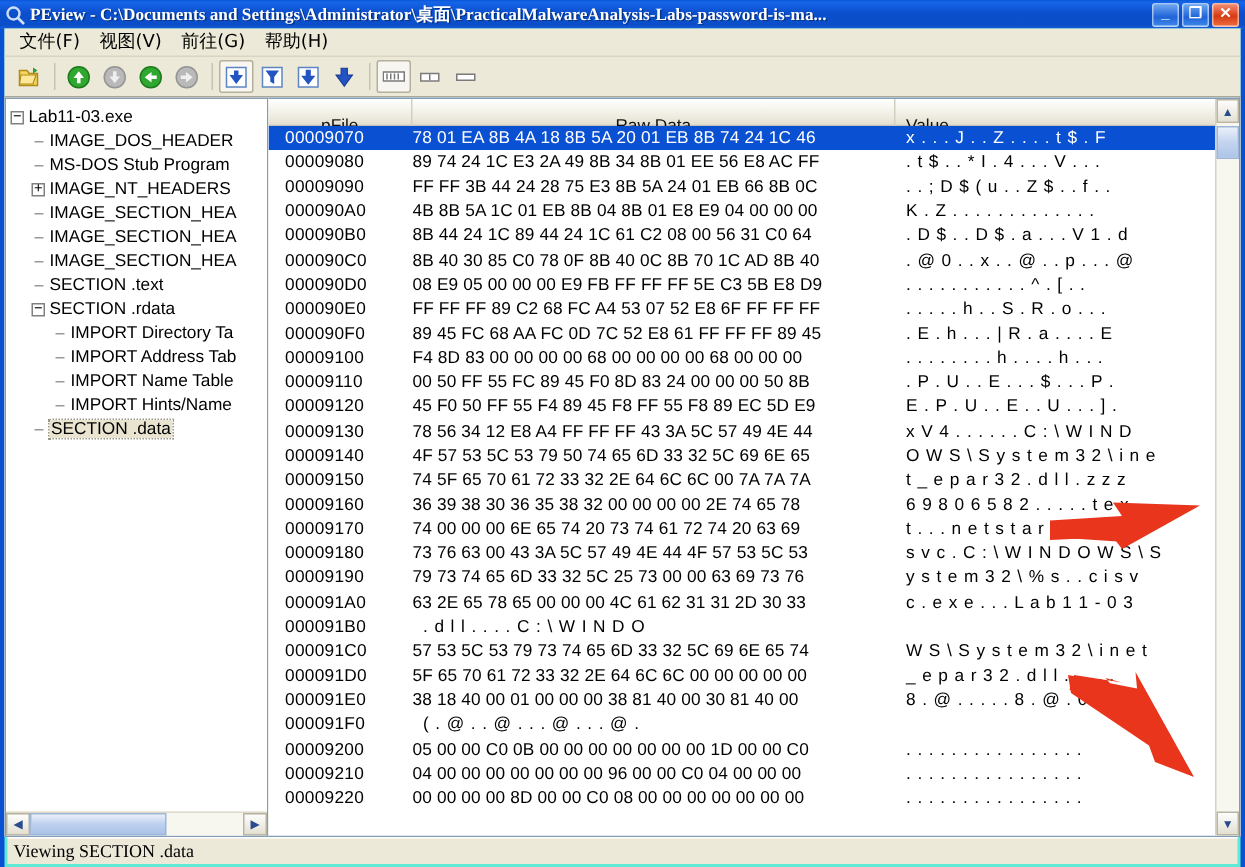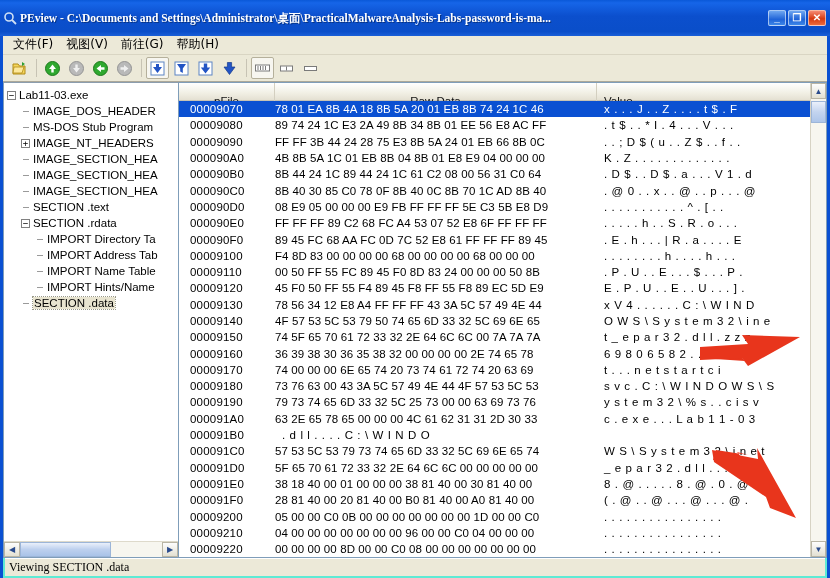--- a/index.html
+++ b/index.html
@@ -13,21 +13,21 @@
   #app {
     position: relative;
     width: 830px; height: 578px;
     background: #0a50d2;
     display: flex;
     flex-direction: column;
   }
 
   
   .titlebar {
-    height: 36px;
+    height: 19px;
     background: linear-gradient(180deg,#0a58d8 0%,#1665e8 8%,#0b4fcd 45%,#0a4ec9 88%,#1a5fd8 100%);
     display: flex; align-items: center;
     padding: 0 2px 0 3px;
     flex: 0 0 auto;
   }
   .title-ico {
     width: 14px; height: 14px;
     flex: 0 0 auto;
     margin-right: 3px;
     position: relative;
@@ -588,21 +588,20 @@
               <span class="c-raw">5F 65 70 61 72 33 32 2E   64 6C 6C 00 00 00 00 00</span>
               <span class="c-val">_ e p a r 3 2 . d l l . . . . .</span>
             </div>
             <div class="hrow">
               <span class="c-off">000091E0</span>
               <span class="c-raw">38 18 40 00 01 00 00 00   38 81 40 00 30 81 40 00</span>
               <span class="c-val">8 . @ . . . . . 8 . @ . 0 . @ .</span>
             </div>
             <div class="hrow">
               <span class="c-off">000091F0</span>
-              <span class="c-raw">28 81 40 00 20 81 40 00   B0 81 40 00 A0 81 40 00</span>
               <span class="c-val">( . @ .   . @ . . . @ . . . @ .</span>
             </div>
             <div class="hrow">
               <span class="c-off">00009200</span>
               <span class="c-raw">05 00 00 C0 0B 00 00 00   00 00 00 00 1D 00 00 C0</span>
               <span class="c-val">. . . . . . . . . . . . . . . .</span>
             </div>
             <div class="hrow">
               <span class="c-off">00009210</span>
               <span class="c-raw">04 00 00 00 00 00 00 00   96 00 00 C0 04 00 00 00</span>

